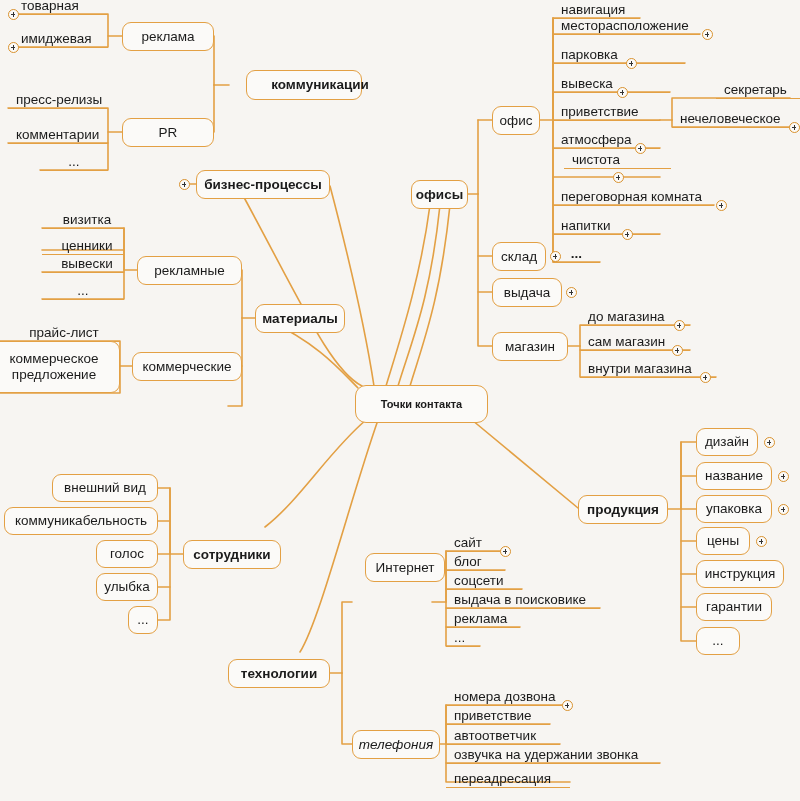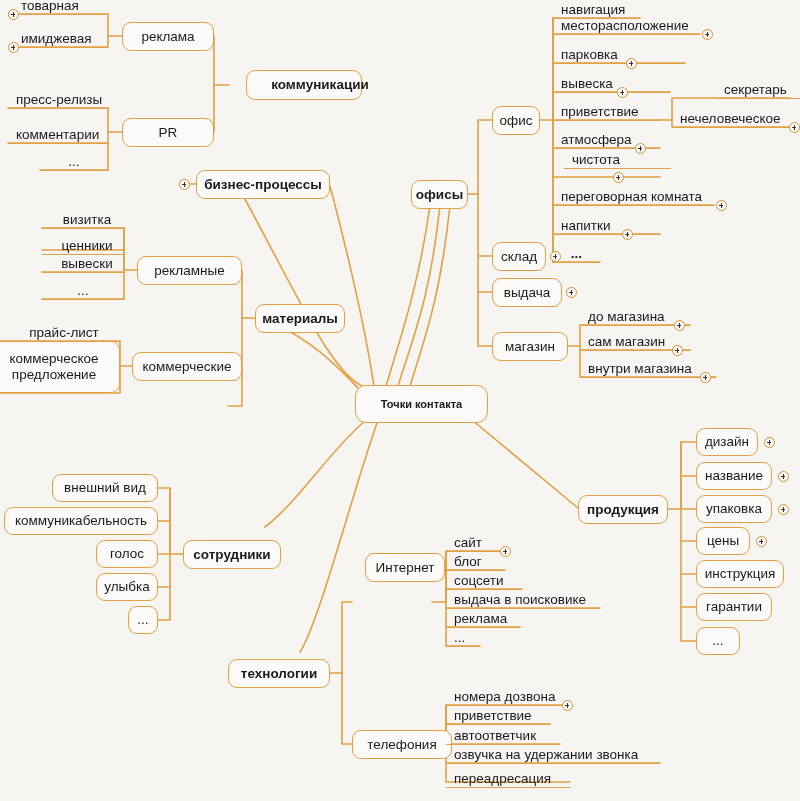--- a/index.html
+++ b/index.html
@@ -390,21 +390,21 @@
   <div class="node" style="left:128px;top:606px;width:30px;height:28px;">
     <span>...</span>
   </div>
 
   <div class="node b" style="left:228px;top:659px;width:102px;height:29px;">
     <span>технологии</span>
   </div>
   <div class="node" style="left:352px;top:553px;width:80px;height:29px;margin-left:13px;">
     <span>Интернет</span>
   </div>
-  <div class="node" style="left:352px;top:730px;width:100px;height:29px;">
+  <div class="node" style="left:352px;top:730px;width:88px;height:29px;font-style:italic;">
     <span>телефония</span>
   </div>
 
   <div class="leaf padl" style="left:446px;top:537px;width:59px;height:15px;">
     <span>сайт</span>
   </div>
   <div class="plus" style="left:500px;top:546px;"></div>
 
   <div class="leaf padl" style="left:446px;top:556px;width:59px;height:15px;">
     <span>блог</span>

